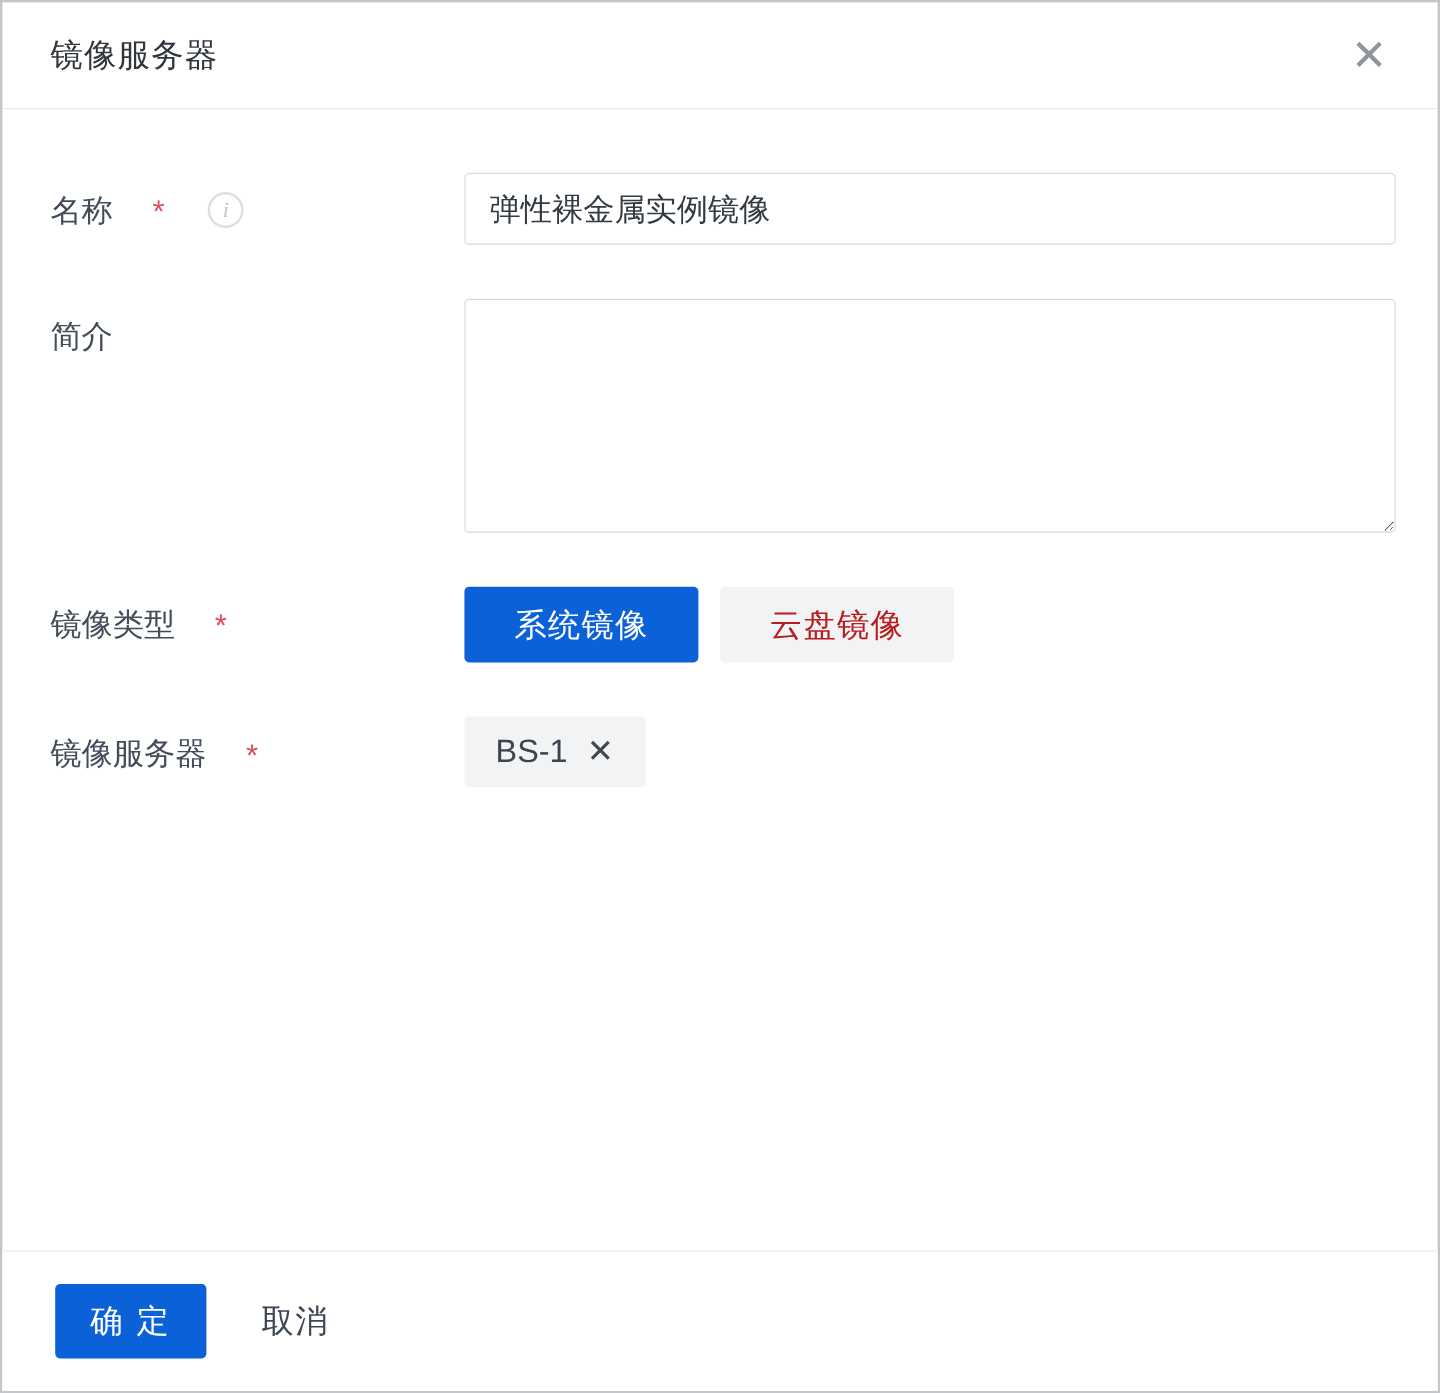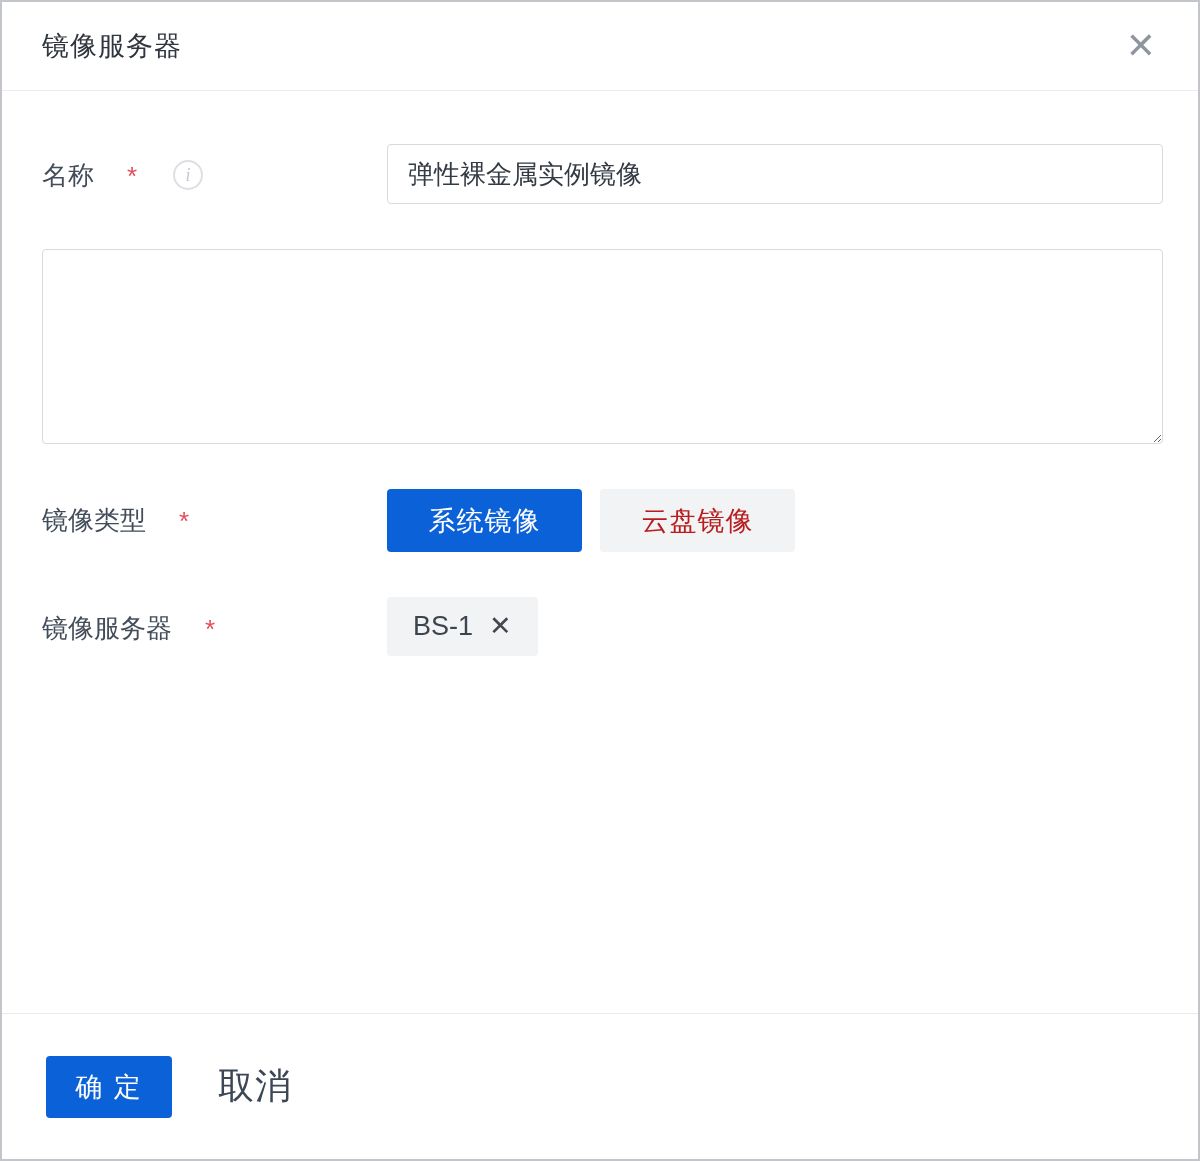--- a/index.html
+++ b/index.html
@@ -82,38 +82,38 @@
     background: #f2f3f5; border-radius: 4px;
     font-size: 27px; color: #3c4450;
   }
   .tag-remove {
     margin-left: 16px; font-size: 27px; color: #43474e;
     cursor: pointer; line-height: 1;
   }
   
   .dialog-footer {
     position: absolute; left: 0; right: 0; bottom: 0;
-    height: 146px;
+    height: 117px;
     border-top: 1px solid #e9e9e9;
     display: flex; align-items: center;
     padding: 0 44px;
     background: #ffffff;
   }
   .confirm-btn {
     min-width: 126px; height: 62px; padding: 0 26px;
     background: #0b61d8; color: #ffffff;
     border: none; border-radius: 4px;
     font-size: 27px; letter-spacing: 2px;
     cursor: pointer;
     font-family: "Liberation Sans", "DejaVu Sans", sans-serif;
   }
   .cancel-btn {
     margin-left: 46px;
     background: none; border: none;
-    font-size: 36px; color: #3d4654; letter-spacing: 1px;
+    font-size: 27px; color: #3d4654; letter-spacing: 1px;
     cursor: pointer;
     font-family: "Liberation Sans", "DejaVu Sans", sans-serif;
   }
 </style>
 </head>
 <body>
 
 <div class="dialog">
 
   <div class="dialog-header">
@@ -128,20 +128,23 @@
         <span>名称</span>
         <span class="required-mark">*</span>
         <span class="info-icon">i</span>
       </div>
       <div class="control-col">
         <input class="text-input" type="text" value="弹性裸金属实例镜像" style="">
       </div>
     </div>
 
     <div class="form-row">
+      <div class="label-col">
+        <span>简介</span>
+      </div>
       <div class="control-col">
         <textarea class="desc-textarea" style=""></textarea>
       </div>
     </div>
 
     <div class="form-row">
       <div class="label-col">
         <span>镜像类型</span>
         <span class="required-mark">*</span>
       </div>

